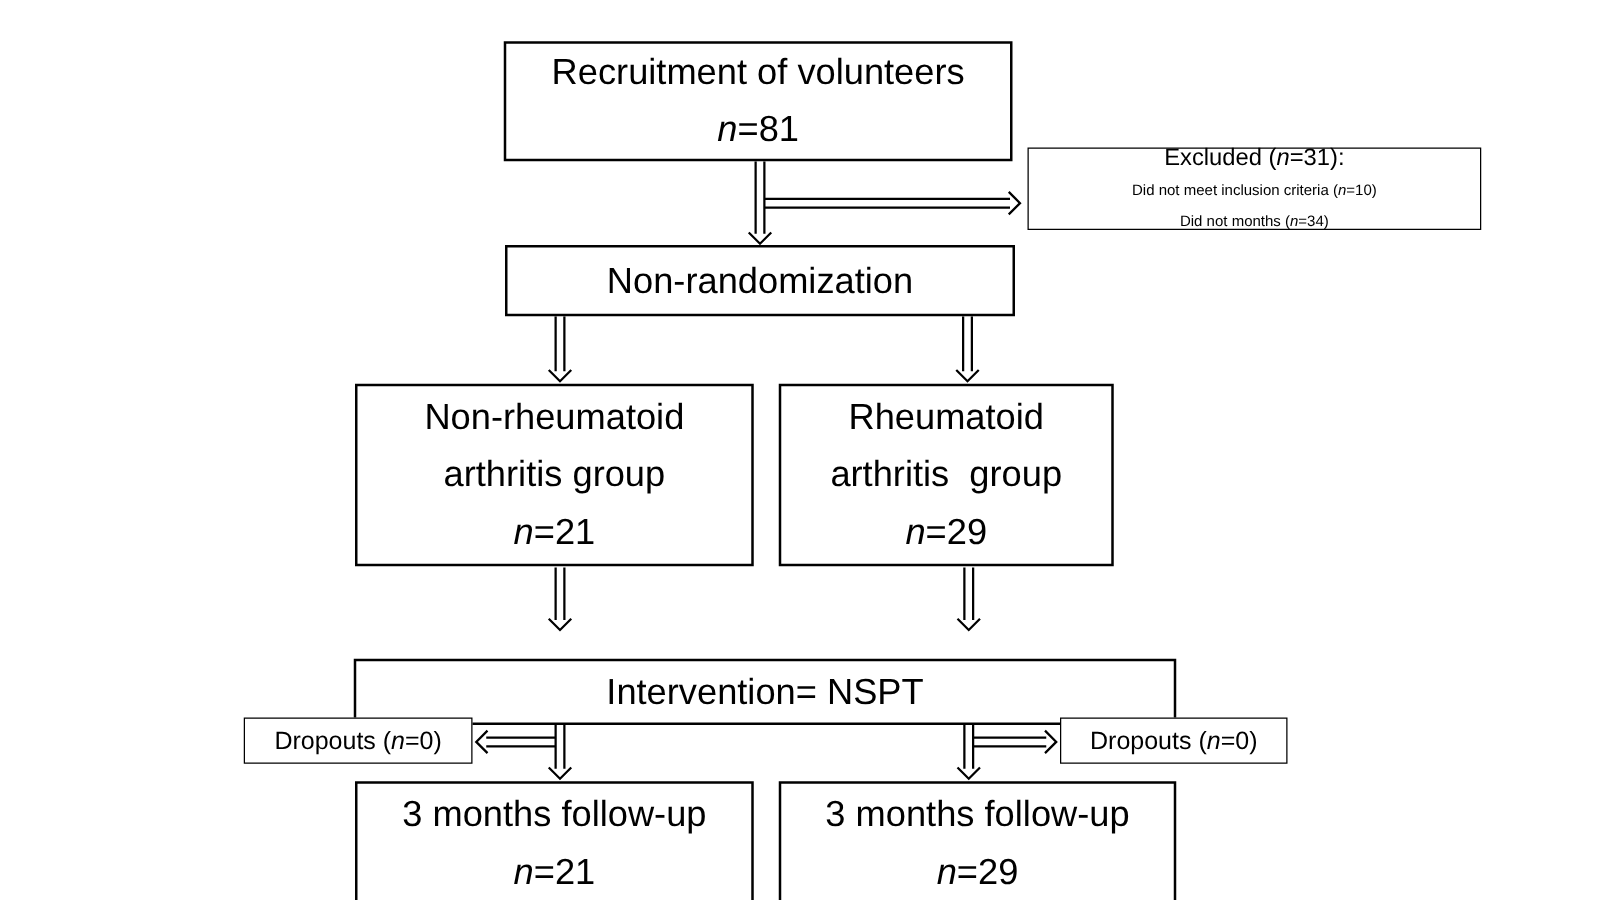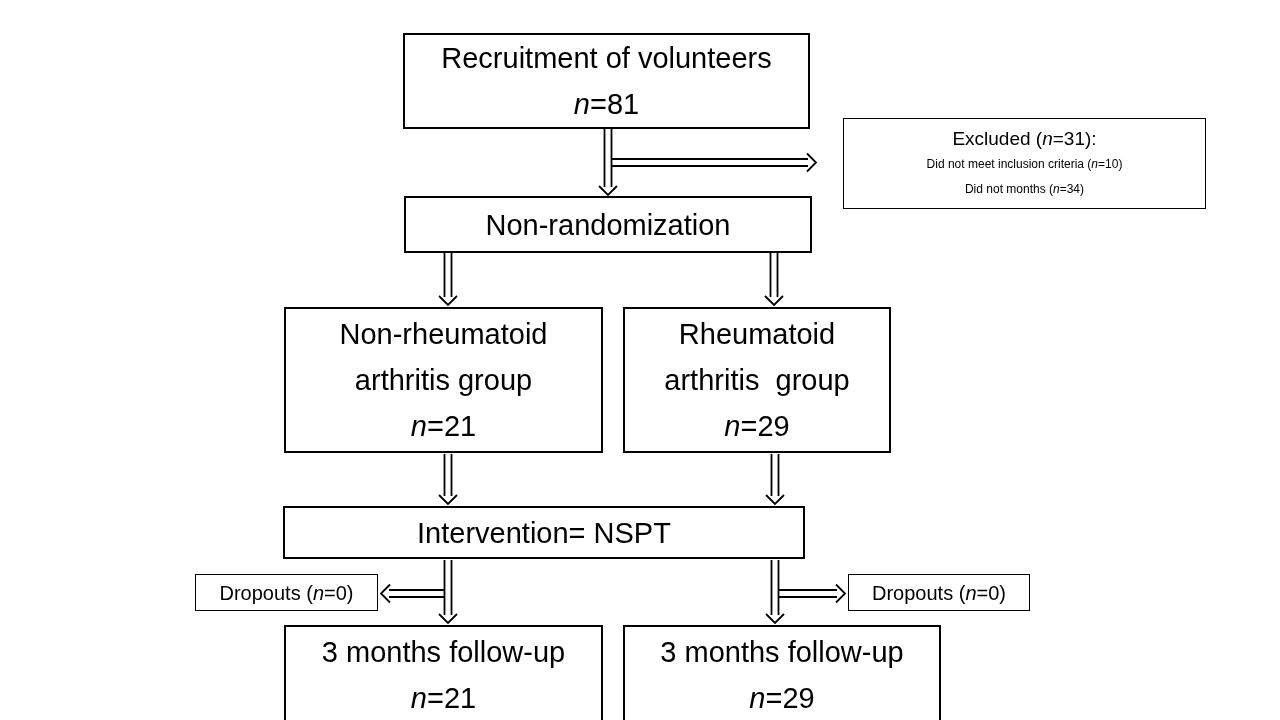--- a/index.html
+++ b/index.html
@@ -101,21 +101,21 @@
     <g>
       <path d="M778.5,571 H837 M778.5,578 H837 M836,565.5 L845,574.5 L836,583.5"></path>
     </g>
   </svg>
 
   <div class="box" style="left:403px; top:14px; width:407px; height:96px;">
     <div class="line lg">Recruitment of volunteers</div>
     <div class="line lg"><span class="it">n</span><span>=81</span></div>
   </div>
 
-  <div class="box thin" style="left:843px; top:99px; width:363px; height:91px;">
+  <div class="box thin" style="left:822px; top:99px; width:363px; height:66px;">
     <div class="line sm1"><span>Excluded (</span><span class="it">n</span><span>=31):</span></div>
     <div class="line sm2"><span>Did not meet inclusion criteria (</span><span class="it">n</span><span>=10)</span></div>
     <div class="line sm2"><span>Did not months (</span><span class="it">n</span><span>=34)</span></div>
   </div>
 
   <div class="box" style="left:404px; top:177px; width:408px; height:57px;">
     <div class="line lg">Non-randomization</div>
   </div>
 
   <div class="box" style="left:284px; top:288px; width:319px; height:146px;">
@@ -123,21 +123,21 @@
     <div class="line lg">arthritis group</div>
     <div class="line lg"><span class="it">n</span><span>=21</span></div>
   </div>
 
   <div class="box" style="left:623px; top:288px; width:268px; height:146px;">
     <div class="line lg">Rheumatoid</div>
     <div class="line lg">arthritis  group</div>
     <div class="line lg"><span class="it">n</span><span>=29</span></div>
   </div>
 
-  <div class="box" style="left:283px; top:487px; width:522px; height:53px;">
+  <div class="box" style="left:283px; top:508px; width:658px; height:53px;">
     <div class="line lg">Intervention= NSPT</div>
   </div>
 
   <div class="box thin" style="left:195px; top:555px; width:183px; height:37px;">
     <div class="line md"><span>Dropouts (</span><span class="it">n</span><span>=0)</span></div>
   </div>
 
   <div class="box thin" style="left:848px; top:555px; width:182px; height:37px;">
     <div class="line md"><span>Dropouts (</span><span class="it">n</span><span>=0)</span></div>
   </div>

